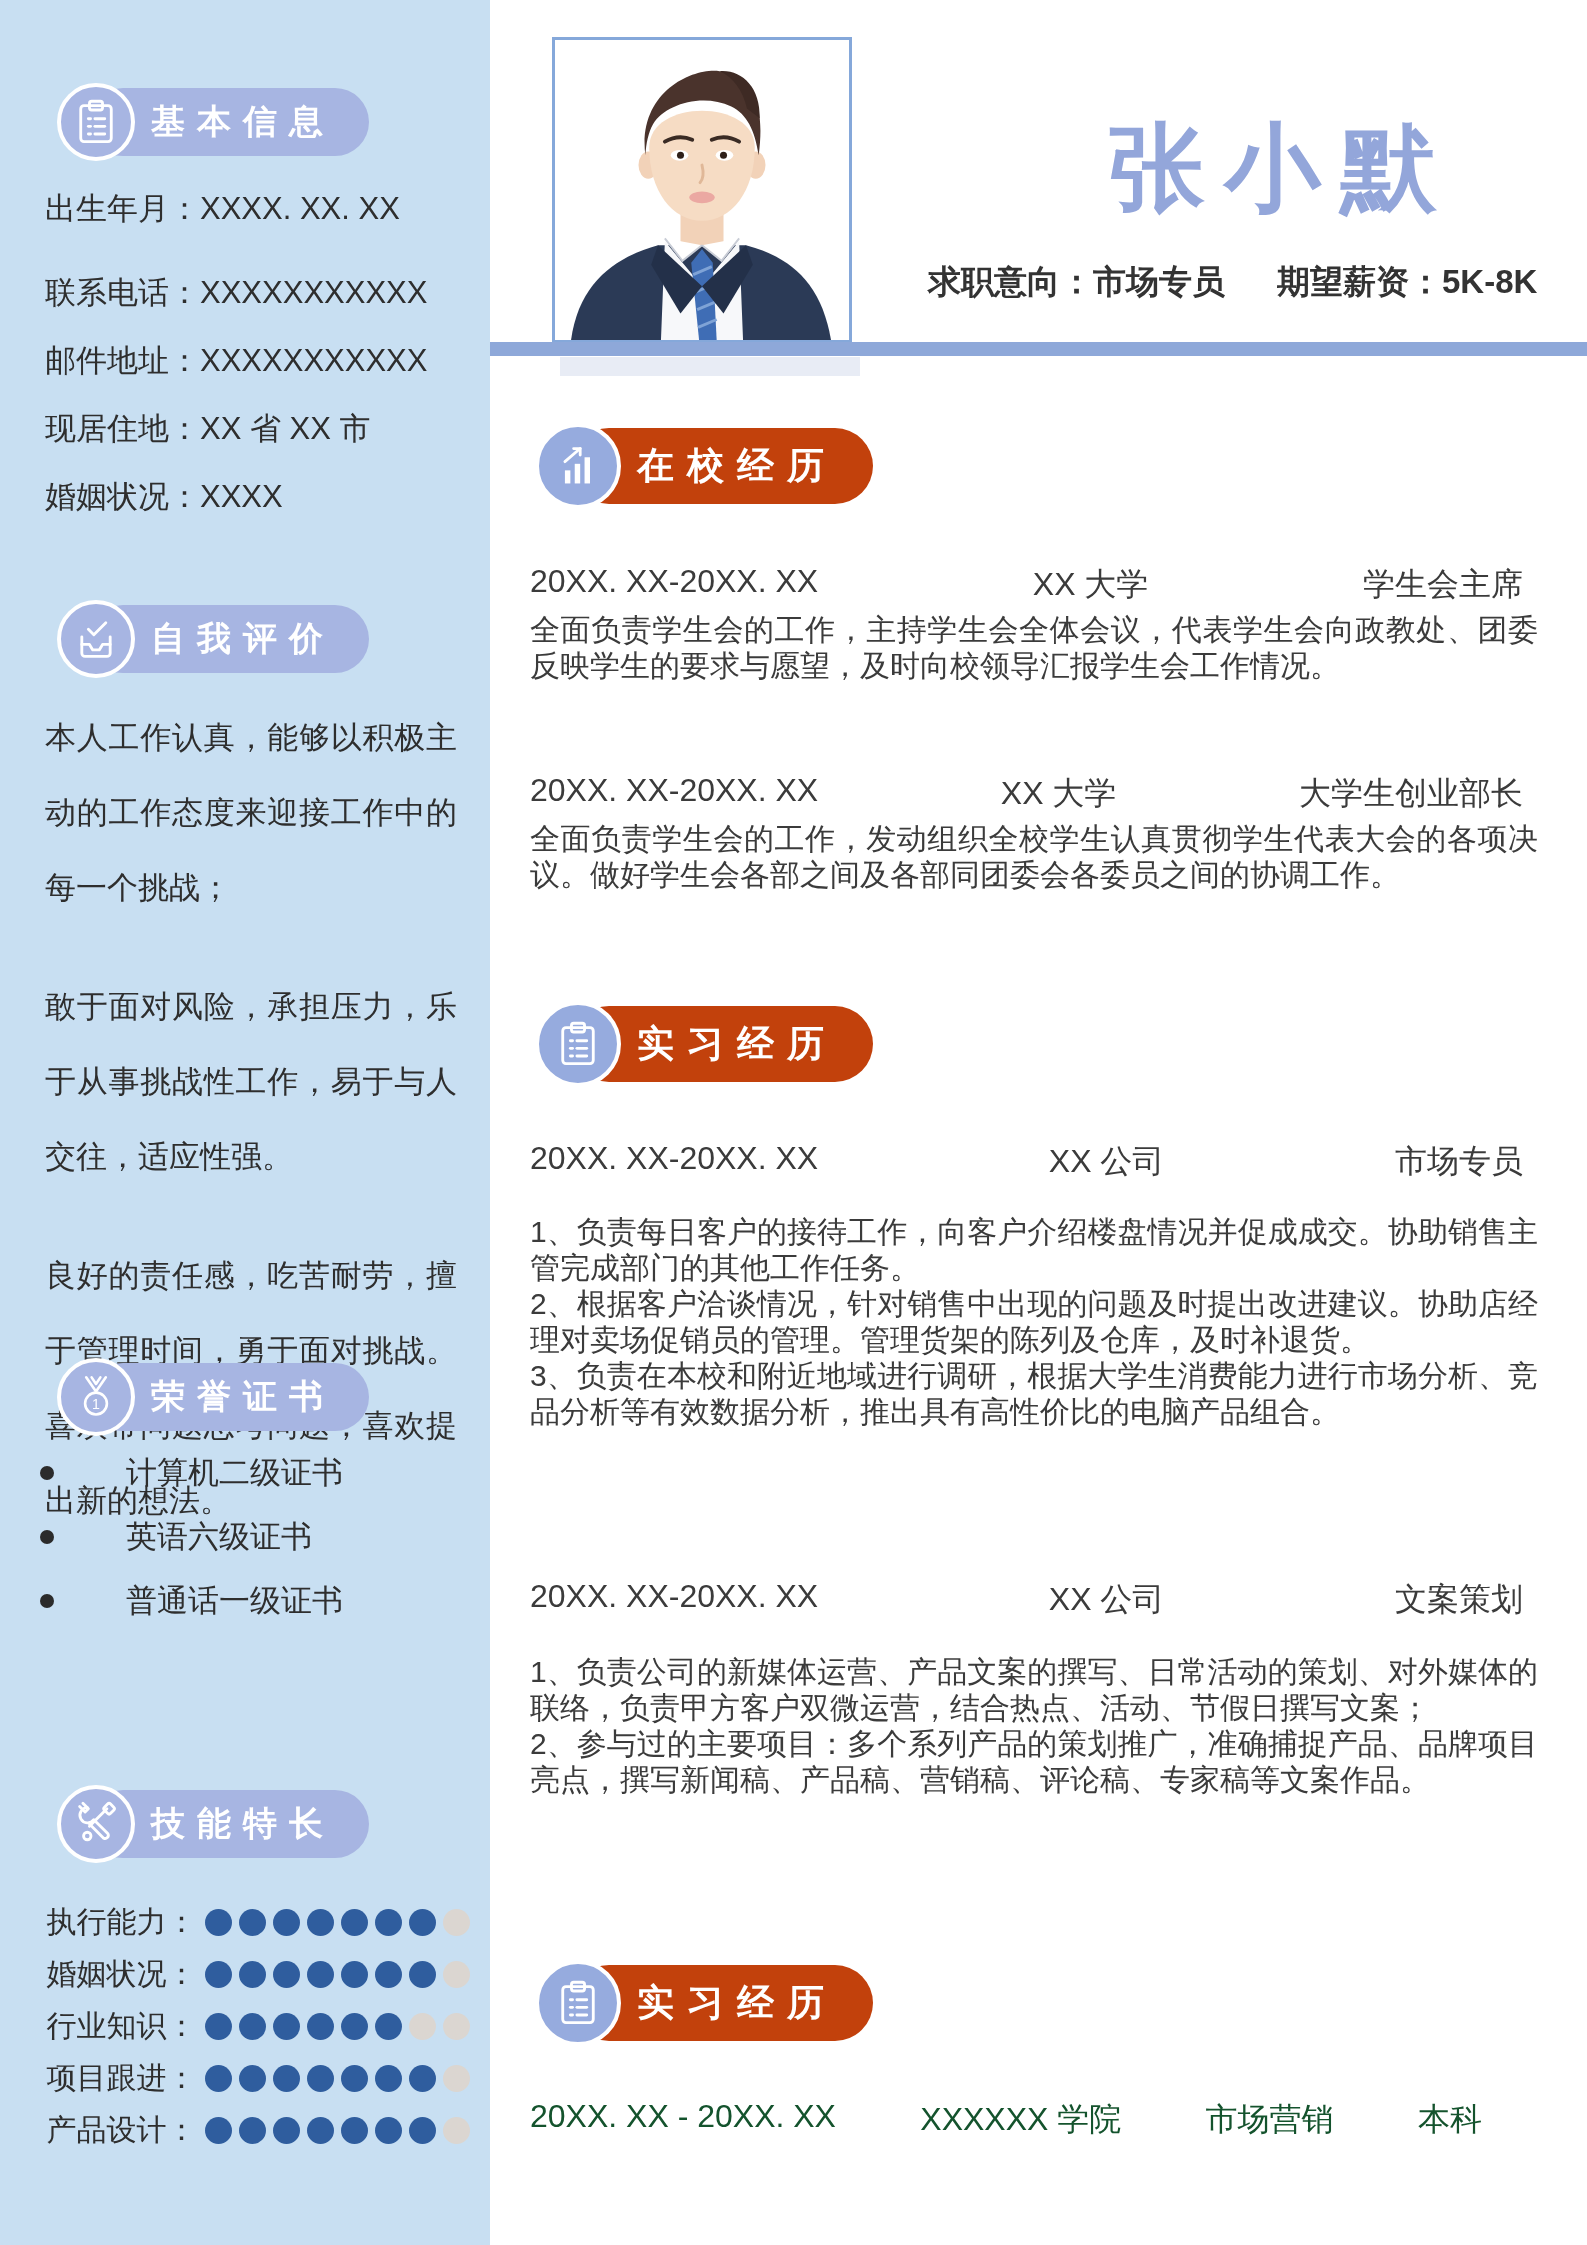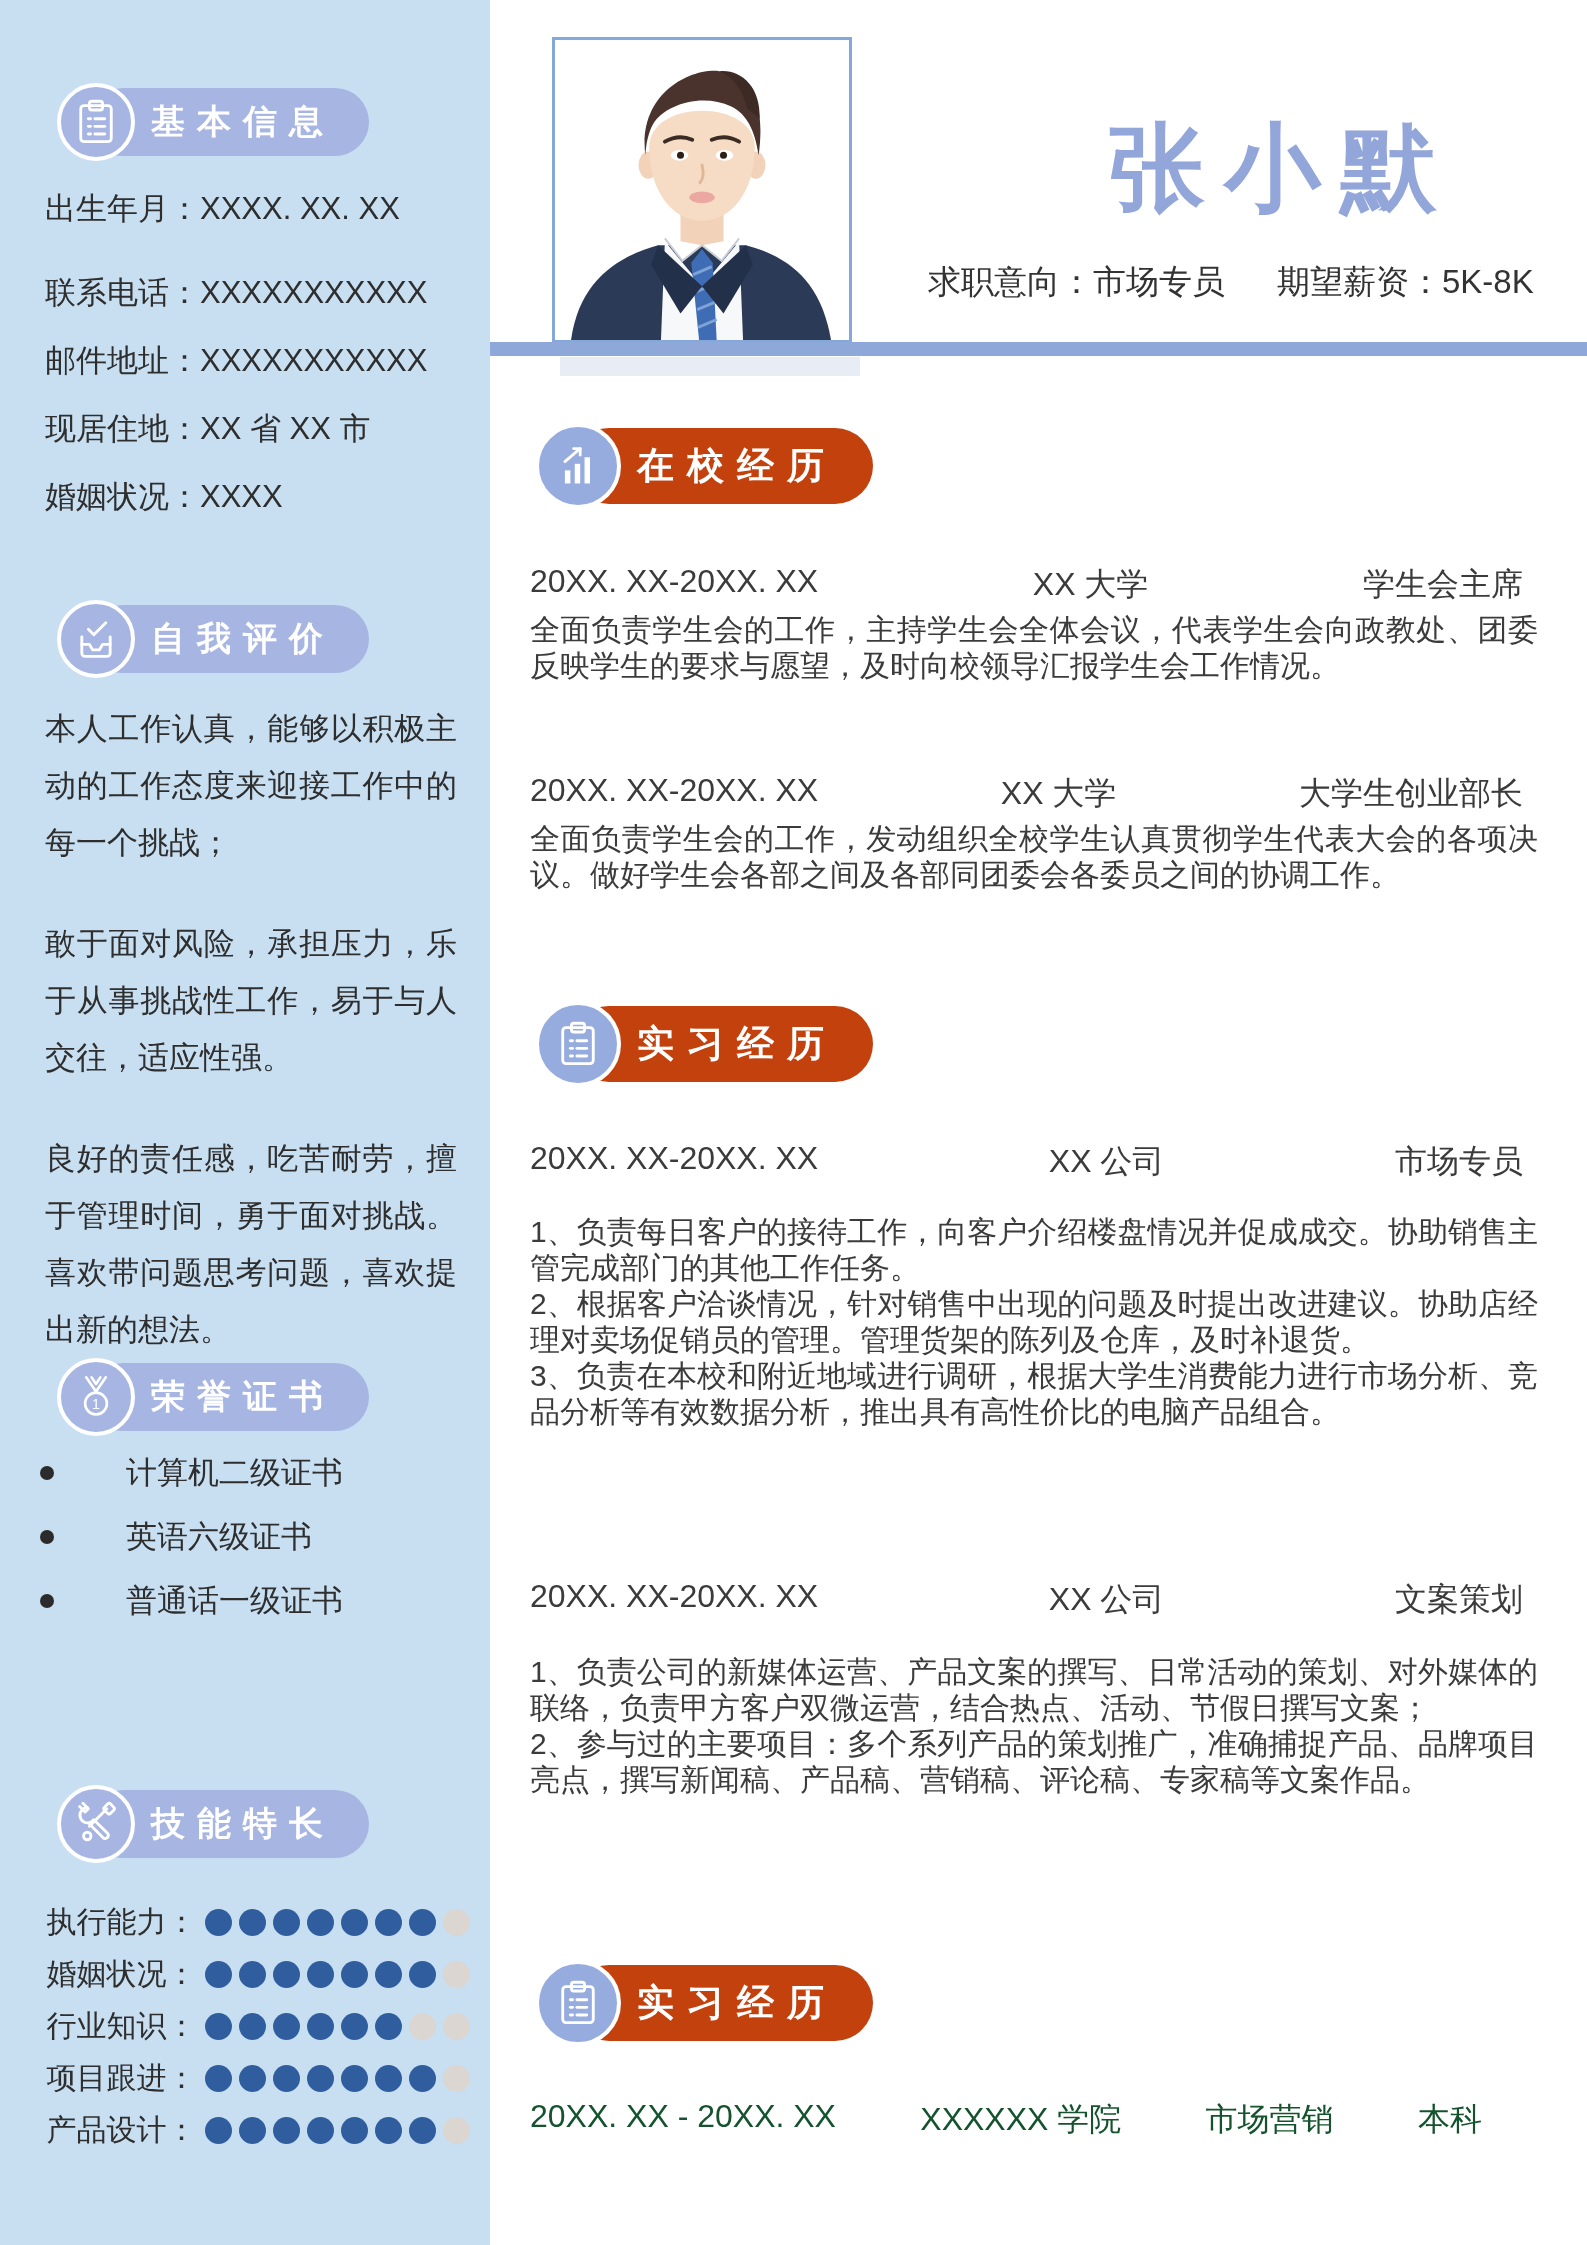--- a/index.html
+++ b/index.html
@@ -14,21 +14,21 @@
   .bpill{color:#ffffff;font-weight:bold;white-space:nowrap;display:flex;align-items:center;}
   .badge.side .bcircle{width:78px;height:78px;background:#a7b5e2;}
   .badge.side .bpill{height:68px;background:#a7b5e2;border-radius:34px;margin-left:-46px;
                      padding:0 34px 0 62px;font-size:34px;letter-spacing:12px;}
   .badge.main-b .bcircle{width:86px;height:86px;background:#96abde;}
   .badge.main-b .bpill{height:76px;background:#c2410c;border-radius:38px;margin-left:-50px;
                        padding:0 36px 0 66px;font-size:37px;letter-spacing:13px;}
   .bcircle svg{width:46px;height:48px;}
   
   .info-row{position:absolute;left:45px;width:420px;font-size:31px;color:#2e2e2e;white-space:nowrap;}
-  .selfp{position:absolute;left:45px;top:700px;width:412px;font-size:31px;line-height:57px;
+  .selfp{position:absolute;left:45px;top:700px;width:412px;font-size:31px;line-height:75px;
          color:#2e2e2e;text-align:justify;}
   .selfp p{margin:0 0 44px 0;}
   .honors{position:absolute;left:40px;top:1452px;width:420px;}
   .honor-row{display:flex;align-items:center;height:42px;margin-bottom:22px;gap:32px;}
   .hdot{width:14px;height:14px;border-radius:50%;background:#2b2b2b;margin-right:40px;flex:0 0 auto;}
   .honor-row span.htxt{font-size:31px;color:#2e2e2e;}
   .skills{position:absolute;left:38px;top:1896px;width:440px;}
   .skill-row{display:flex;align-items:center;height:52px;}
   .skill-row .slabel{width:167px;font-size:30px;color:#2e2e2e;flex:0 0 auto;text-align:center;}
   .dots{display:flex;align-items:center;}
@@ -36,21 +36,21 @@
   .dot.filled{background:#2f5d9e;}
   
   .main{position:absolute;left:490px;top:0;width:1097px;height:2245px;background:#ffffff;}
   .photo{position:absolute;left:62px;top:37px;width:294px;height:300px;border:3px solid #85a8da;
          background:#ffffff;overflow:hidden;}
   .accent-bar{position:absolute;left:0;top:342px;width:1097px;height:14px;background:#8ea8d9;z-index:3;}
   .photo-strip{position:absolute;left:70px;top:357px;width:300px;height:19px;background:#e8ecf5;}
   .name{position:absolute;left:520px;top:120px;width:545px;text-align:center;font-size:96px;
         font-weight:bold;color:#93a6da;letter-spacing:20px;line-height:1;white-space:nowrap;}
   .intent{position:absolute;left:438px;top:260px;width:640px;display:flex;gap:52px;
-          font-size:33px;font-weight:normal;color:#333333;white-space:nowrap;}
+          font-size:33px;font-weight:bold;color:#333333;white-space:nowrap;}
   .row-heading{position:absolute;left:40px;width:993px;display:flex;justify-content:space-between;
                font-size:32px;color:#3b3b3b;white-space:nowrap;}
   .para{position:absolute;left:40px;width:1008px;font-size:30px;line-height:36px;color:#3b3b3b;
         text-align:justify;}
   .para p{margin:0;}
   .edu-row{position:absolute;left:40px;top:2098px;width:952px;display:flex;
            justify-content:space-between;font-size:32px;color:#14532d;white-space:nowrap;}
 </style>
 </head>
 <body>

